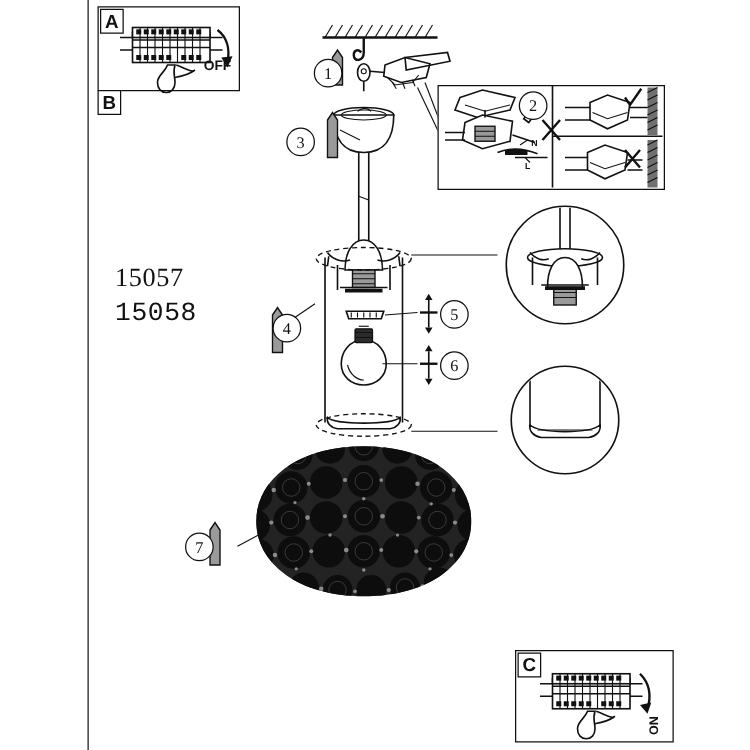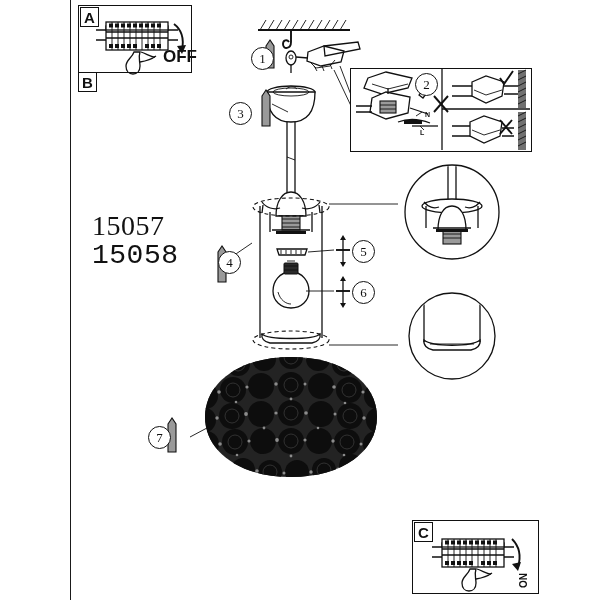--- a/index.html
+++ b/index.html
@@ -5,21 +5,21 @@
   html,body{margin:0;padding:0;background:#fff;}
   body{width:600px;height:600px;position:relative;overflow:hidden;
        font-family:"Liberation Sans",sans-serif;color:#111;}
   .page{position:absolute;inset:0;background:#fff;}
   .vline{position:absolute;left:70px;top:0;width:1px;height:600px;background:#1a1a1a;}
   .panel{position:absolute;border:1.4px solid #111;background:#fff;}
   .panel-tag{position:absolute;border:1.6px solid #111;background:#fff;
        font-family:"Liberation Sans",sans-serif;font-weight:bold;font-size:15px;
        line-height:1;display:flex;align-items:center;justify-content:center;
        width:17px;height:18px;z-index:6;}
-  .prodnum{position:absolute;font-family:"Liberation Serif",serif;font-size:28px;
+  .prodnum{position:absolute;font-family:"Liberation Serif",serif;font-size:21px;
        letter-spacing:.5px;color:#111;}
   .circnum{position:absolute;width:21px;height:21px;border:1.4px solid #111;
        border-radius:50%;display:flex;align-items:center;justify-content:center;
        font-family:"Liberation Serif",serif;font-size:13px;background:#fff;z-index:5;}
   .lbl{position:absolute;font-family:"Liberation Sans",sans-serif;font-weight:bold;
        font-size:10px;color:#111;}
   .lbl-rot{transform:rotate(-90deg);transform-origin:center;}
   svg{position:absolute;left:0;top:0;overflow:visible;}
   .st{fill:none;stroke:#111;stroke-width:1.3;}
   .st-th{fill:none;stroke:#111;stroke-width:1.9;}
@@ -79,21 +79,21 @@
       <path class="st" d="M10 14 h62 M10 20 h62"></path>
       <path class="st" d="M0 12 h10 M0 22 h10 M72 12 h10 M72 22 h10"></path>
       <path class="st" d="M38 34 c-2 6 -8 8 -8 14 c0 5 3 8 7 8 c4 0 7 -3 7 -8
                            c0 -5 -2 -8 0 -14 z"></path>
       <path class="st" d="M45 34 c6 2 10 5 14 5"></path>
       <path class="st" d="M44 44 c6 -1 12 -3 16 -6"></path>
       <path class="st-th" d="M78 6 c8 6 10 16 8 26"></path>
       <path class="fillk" d="M86 36 l-5 -8 l9 -1 z"></path>
     </g>
   </svg>
-  <div class="lbl" style="left:163px;top:47px;font-size:17px;">OFF</div>
+  <div class="lbl" style="left:163px;top:47px;font-size:11px;">OFF</div>
 
   <div class="panel-tag" style="left:78px;top:72px;">
       <span>B</span>
     </div>
 
   <div class="prodnum" style="left:92px;top:210px;">15057</div>
   <div class="prodnum" style="left:92px;top:240px;font-family:Liberation Mono, monospace;">15058</div>
 
   <svg width="600" height="600">
 

